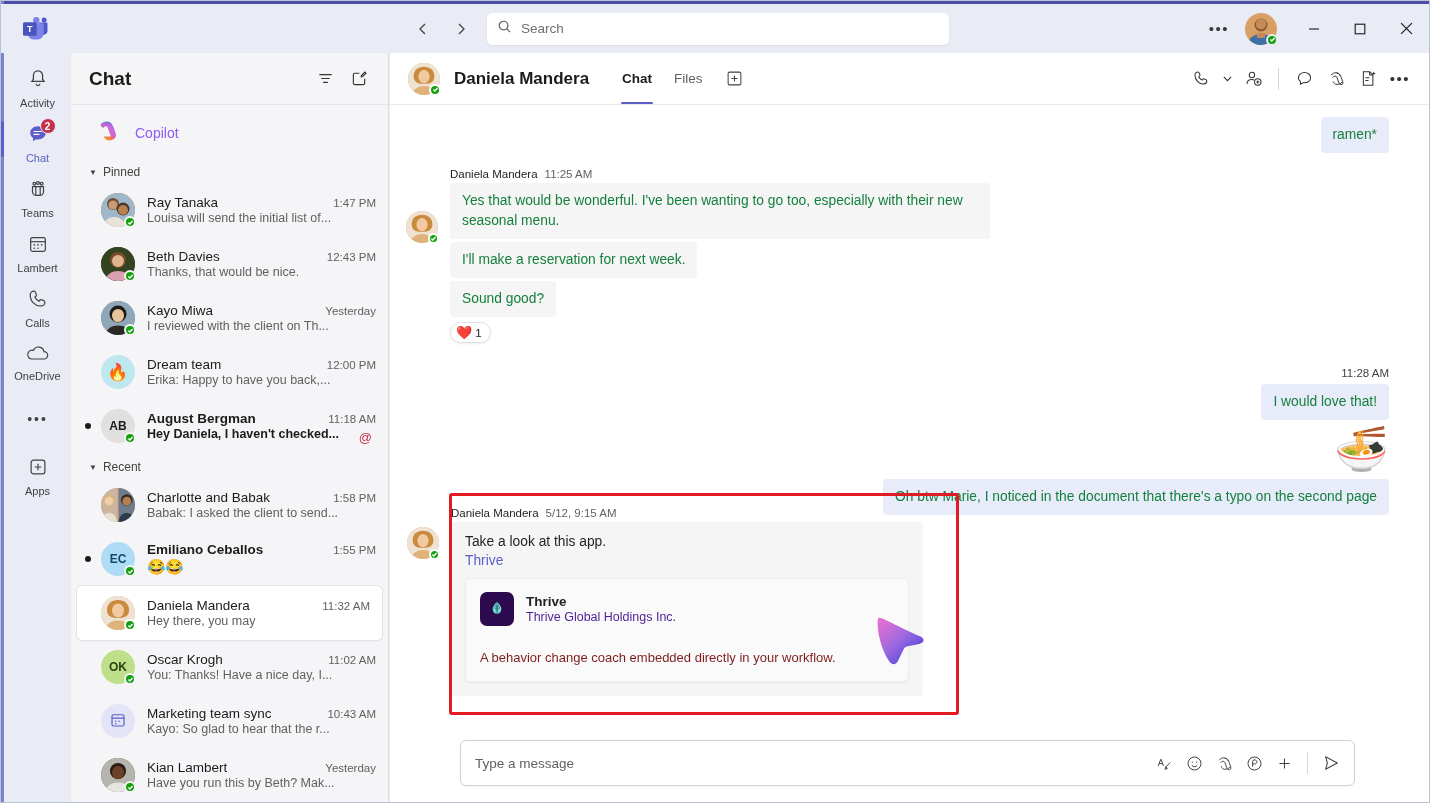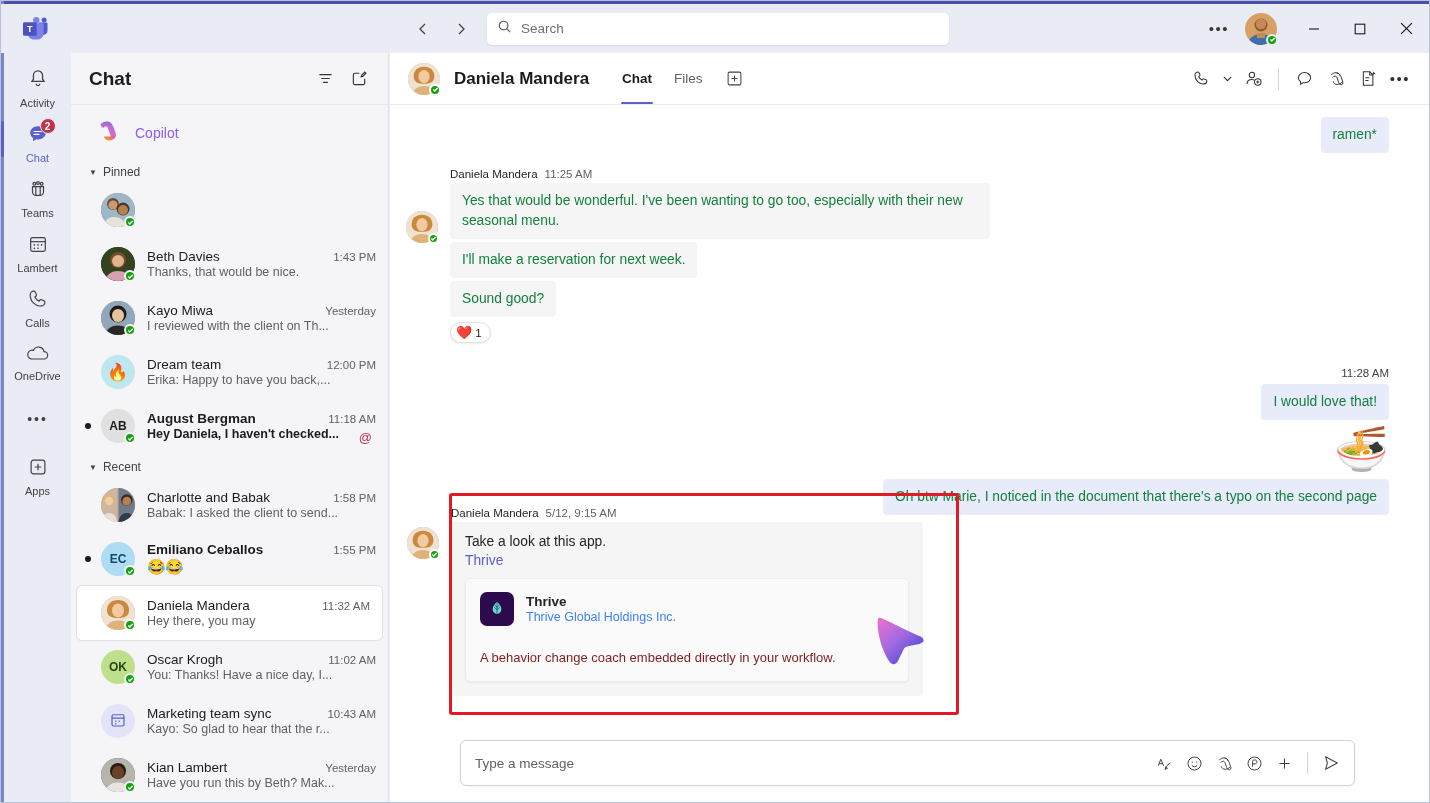--- a/index.html
+++ b/index.html
@@ -254,21 +254,21 @@
     border-radius: 5px; padding: 13px 14px 16px 14px; position: relative;
     box-shadow: 0 1px 2px rgba(0,0,0,.05);
   }
   .appcard-head { display: flex; align-items: center; }
   .app-logo {
     width: 34px; height: 34px; border-radius: 7px; flex: 0 0 34px;
     background: #2d0a4e; display: flex; align-items: center; justify-content: center;
   }
   .app-titles { margin-left: 12px; }
   .app-name { font-size: 13.5px; font-weight: bold; color: #242424; }
-  .app-pub { font-size: 12.5px; color: #3b82f6; margin-top: 1px; }
+  .app-pub { font-size: 12.5px; color: #4c1d95; margin-top: 1px; }
   .app-desc { font-size: 13px; color: #7f1d1d; margin-top: 24px; }
   .cursor-arrow { position: absolute; right: -24px; bottom: -4px; z-index: 8; }
 
   
   .compose-wrap { flex: 0 0 auto; padding: 12px 74px 16px 70px; }
   .compose {
     height: 46px; border: 1px solid #d1d1d1; border-radius: 6px;
     background: #fff; display: flex; align-items: center; padding: 0 8px 0 14px;
     box-shadow: 0 1px 2px rgba(0,0,0,.04);
   }
@@ -505,20 +505,27 @@
                 <circle cx="22" cy="17" r="5" fill="#b5824f"></circle>
               <path d="M2 34c1-7 6-10 11-10s11 3 12 10z" fill="#e8e2d8"></path>
             </svg>
           </div>
           <span class="presence">
               <svg viewBox="0 0 10 10" fill="none" stroke="#fff" stroke-width="2">
                 <path d="M2 5l2 2 4-4"></path>
               </svg>
             </span>
         </div>
+        <div class="row-txt">
+          <div class="row-top">
+            <span class="row-name">Ray Tanaka</span>
+            <span class="row-time">1:47 PM</span>
+          </div>
+          <div class="row-prev">Louisa will send the initial list of...</div>
+        </div>
       </div>
 
       <div class="chat-row">
         <div class="row-av">
           <div class="av-circle" style="background:#4a5a3c">
             <svg width="34" height="34" viewBox="0 0 34 34">
               <rect width="34" height="34" fill="#33431f"></rect>
               <circle cx="17" cy="13" r="8" fill="#7a4b2a"></circle>
               <circle cx="17" cy="14" r="6" fill="#e0b48c"></circle>
               <path d="M4 34c1.5-7 7-10 13-10s11.5 3 13 10z" fill="#d8a0b0"></path>
@@ -526,21 +533,21 @@
           </div>
           <span class="presence">
               <svg viewBox="0 0 10 10" fill="none" stroke="#fff" stroke-width="2">
                 <path d="M2 5l2 2 4-4"></path>
               </svg>
             </span>
         </div>
         <div class="row-txt">
           <div class="row-top">
             <span class="row-name">Beth Davies</span>
-            <span class="row-time">1:43 PM</span>
+            <span class="row-time">12:43 PM</span>
           </div>
           <div class="row-prev">Thanks, that would be nice.</div>
         </div>
       </div>
 
       <div class="chat-row">
         <div class="row-av">
           <div class="av-circle" style="background:#8c9aa8">
             <svg width="34" height="34" viewBox="0 0 34 34">
               <rect width="34" height="34" fill="#8fa7b8"></rect>

